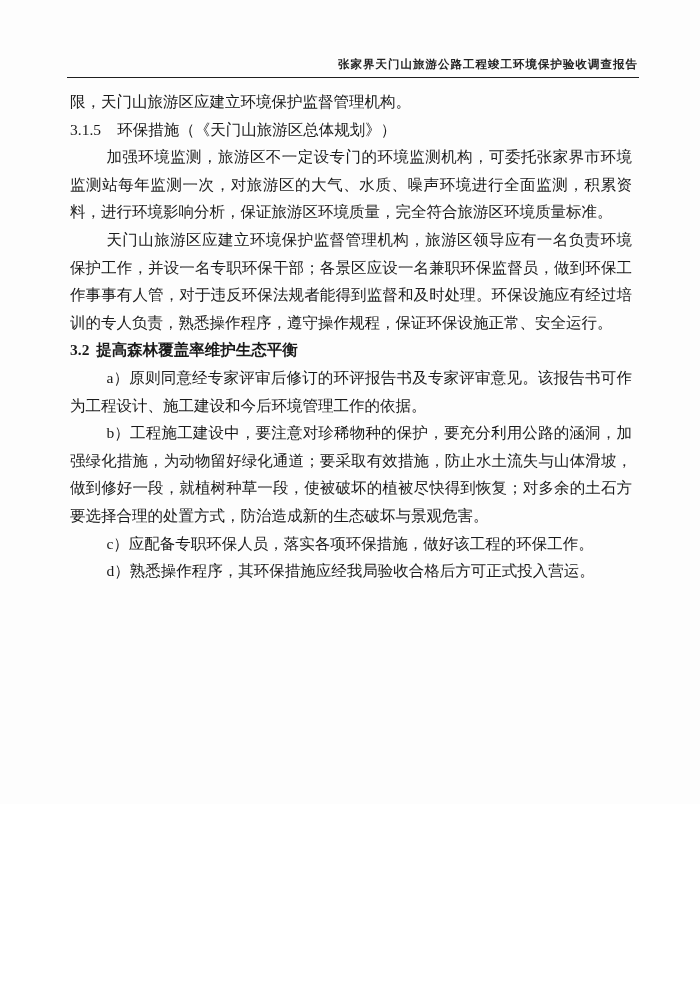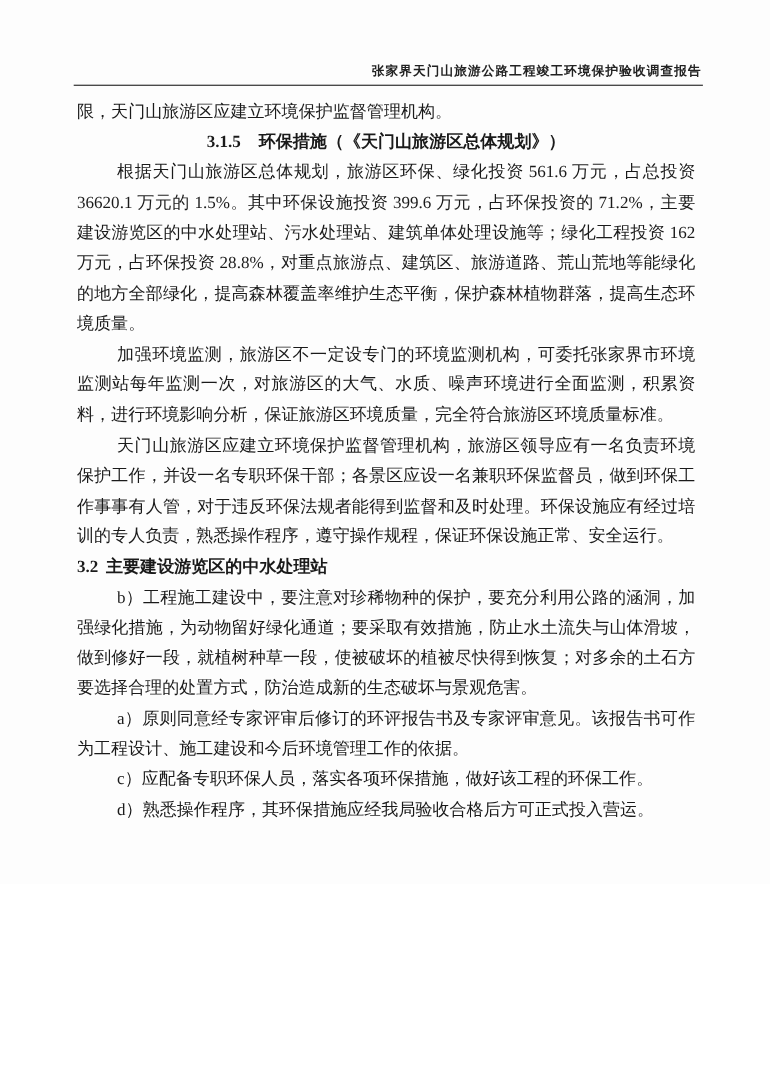--- a/index.html
+++ b/index.html
@@ -52,22 +52,21 @@
     text-indent: 2.35em;
   }
   .noindent {
     text-indent: 0;
   }
   .heading {
     text-indent: 0;
     text-align: left;
   }
   .h315 {
-    font-weight: bold;
-    text-align: center;
+    font-weight: normal;
   }
   .h315 .secnum {
     margin-right: 1.05em;
   }
   .h32 {
     font-weight: bold;
   }
   .h32 .secnum {
     margin-right: 0.45em;
     font-family: Liberation Serif, serif;
@@ -94,34 +93,33 @@
   <div class="head-rule"></div>
 
   <div class="content">
 
     <p class="noindent">限，天门山旅游区应建立环境保护监督管理机构。</p>
 
     <p class="heading h315">
       <span class="secnum">3.1.5</span><span>环保措施（《天门山旅游区总体规划》）</span>
     </p>
 
-    <p class="indent">根据天门山旅游区总体规划，旅游区环保、绿化投资 561.6 万元，占总投资 36620.1 万元的 1.5%。其中环保设施投资 399.6 万元，占环保投资的 71.2%，主要建设游览区的中水处理站、污水处理站、建筑单体处理设施等；绿化工程投资 162 万元，占环保投资 28.8%，对重点旅游点、建筑区、旅游道路、荒山荒地等能绿化的地方全部绿化，提高森林覆盖率维护生态平衡，保护森林植物群落，提高生态环境质量。</p>
 
     <p class="indent">加强环境监测，旅游区不一定设专门的环境监测机构，可委托张家界市环境监测站每年监测一次，对旅游区的大气、水质、噪声环境进行全面监测，积累资料，进行环境影响分析，保证旅游区环境质量，完全符合旅游区环境质量标准。</p>
 
     <p class="indent">天门山旅游区应建立环境保护监督管理机构，旅游区领导应有一名负责环境保护工作，并设一名专职环保干部；各景区应设一名兼职环保监督员，做到环保工作事事有人管，对于违反环保法规者能得到监督和及时处理。环保设施应有经过培训的专人负责，熟悉操作程序，遵守操作规程，保证环保设施正常、安全运行。</p>
 
     <p class="heading h32">
-      <span class="secnum">3.2</span><span>主要建设游览区的中水处理站</span>
+      <span class="secnum">3.2</span><span>提高森林覆盖率维护生态平衡</span>
     </p>
 
 
+    <p class="indent">a）原则同意经专家评审后修订的环评报告书及专家评审意见。该报告书可作为工程设计、施工建设和今后环境管理工作的依据。</p>
+
     <p class="indent">b）工程施工建设中，要注意对珍稀物种的保护，要充分利用公路的涵洞，加强绿化措施，为动物留好绿化通道；要采取有效措施，防止水土流失与山体滑坡，做到修好一段，就植树种草一段，使被破坏的植被尽快得到恢复；对多余的土石方要选择合理的处置方式，防治造成新的生态破坏与景观危害。</p>
-
-    <p class="indent">a）原则同意经专家评审后修订的环评报告书及专家评审意见。该报告书可作为工程设计、施工建设和今后环境管理工作的依据。</p>
 
     <p class="indent">c）应配备专职环保人员，落实各项环保措施，做好该工程的环保工作。</p>
 
     <p class="indent">d）熟悉操作程序，其环保措施应经我局验收合格后方可正式投入营运。</p>
 
   </div>
 
   <div class="footer">
     <span>19</span>
   </div>

